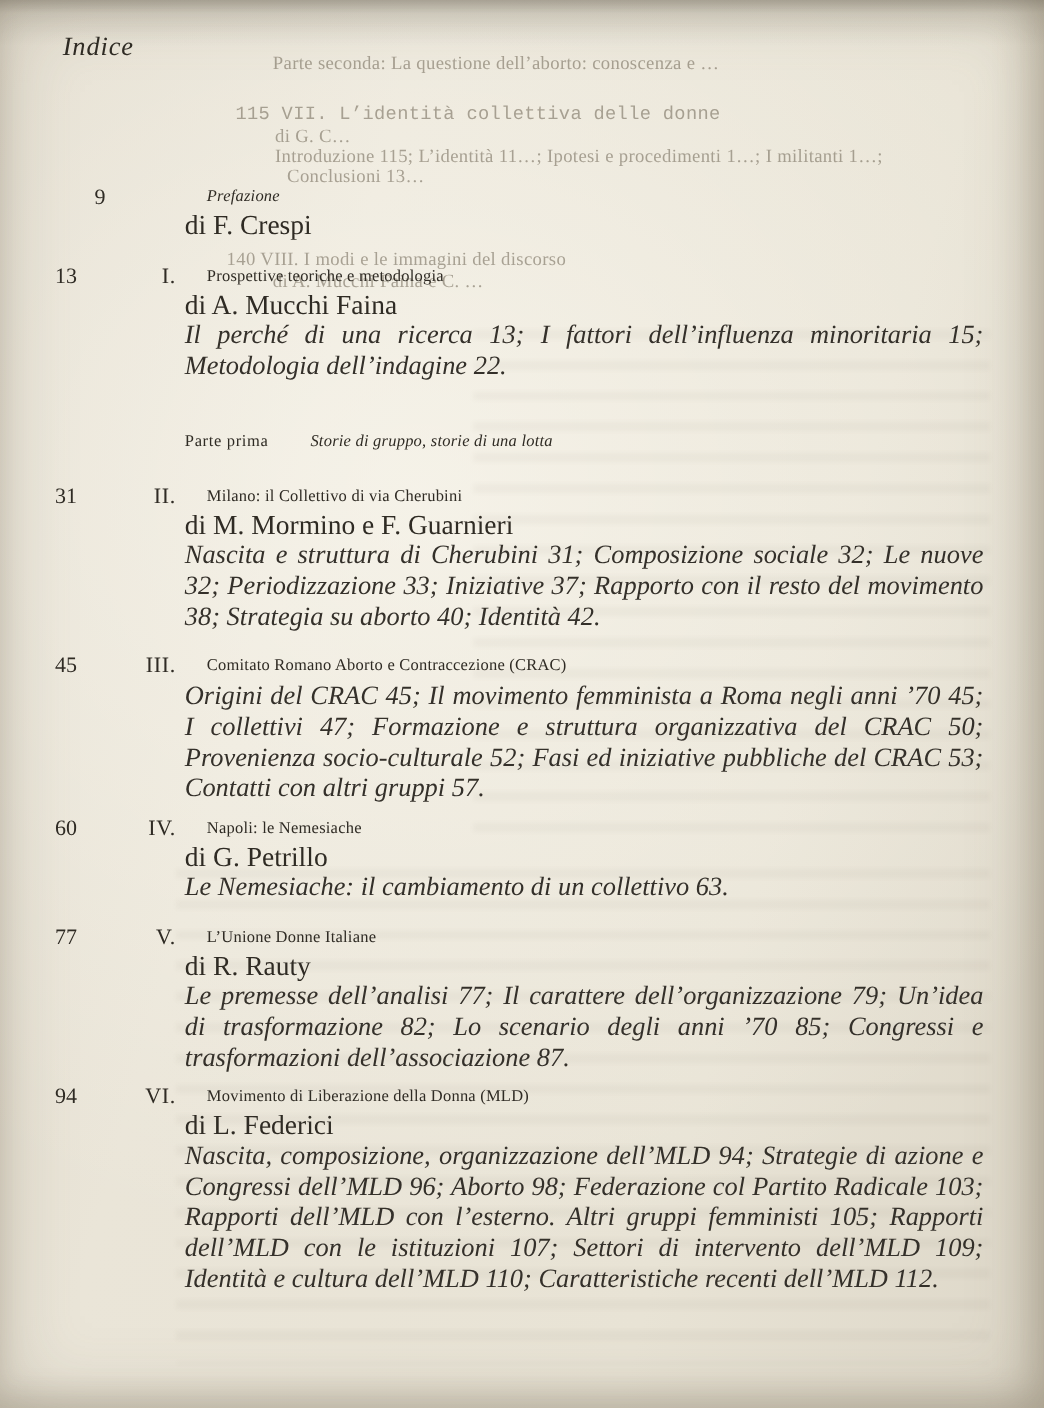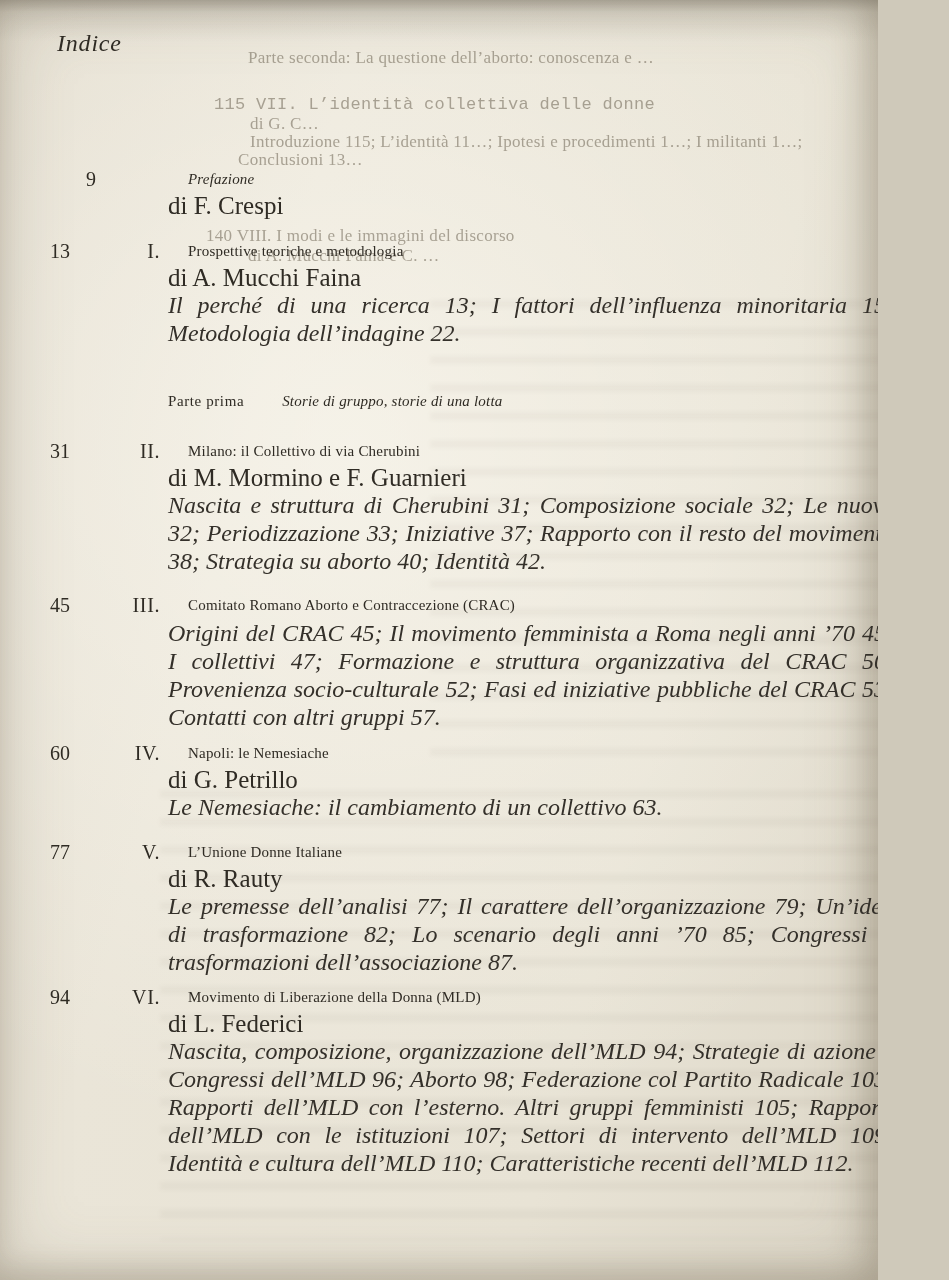--- a/index.html
+++ b/index.html
@@ -1,19 +1,19 @@
 <!DOCTYPE html>
 <html lang="it"><head>
 <meta charset="utf-8">
 <style>
   * { margin:0; padding:0; box-sizing:border-box; }
   html,body { background:#cfc9ba; }
   .page {
     position:relative;
-    width:878px; height:1280px;
+    width:949px; height:1280px;
     overflow:hidden;
     font-family:"Liberation Serif", serif;
     color:#2f2b24;
     background:
       radial-gradient(140% 100% at 40% 35%, rgba(255,253,246,0.55) 0%, rgba(255,253,246,0) 55%),
       linear-gradient(105deg, #e3ddcf 0%, #eae5d8 30%, #e8e3d5 70%, #ddd7c8 100%);
     box-shadow:
       inset 0 0 70px rgba(110,100,80,0.28),
       inset -18px 0 30px rgba(110,100,80,0.18),
       inset 0 -14px 24px rgba(110,100,80,0.14);
@@ -66,21 +66,21 @@
 </head>
 <body>
 
 <div class="page">
 
   <div class="ghost">
     <div class="gline" style="top:48px;  left:248px;">Parte seconda:  La questione dell’aborto: conoscenza e …</div>
     <div class="gline" style="top:95px;  left:214px;font-family:Liberation Mono, monospace;">115   VII. L’identità collettiva delle donne</div>
     <div class="gline" style="top:114px; left:250px;">di G. C…</div>
     <div class="gline" style="top:132px; left:250px;">Introduzione 115; L’identità 11…; Ipotesi e procedimenti 1…; I militanti 1…;</div>
-    <div class="gline" style="top:150px; left:238px;">Conclusioni 13…</div>
+    <div class="gline" style="top:150px; left:261px;">Conclusioni 13…</div>
     <div class="gline" style="top:226px; left:206px;">140   VIII. I modi e le immagini del discorso</div>
     <div class="gline" style="top:246px; left:248px;text-align:center;">di A. Mucchi Faina e C. …</div>
     <div class="gstripes" style="left:430px; top:300px; width:470px; height:470px;"></div>
     <div class="gstripes" style="left:160px; top:790px; width:740px; height:450px;"></div>
   </div>
 
   <div class="content">
     <h1 class="heading">Indice</h1>
 
     <div class="toc">

